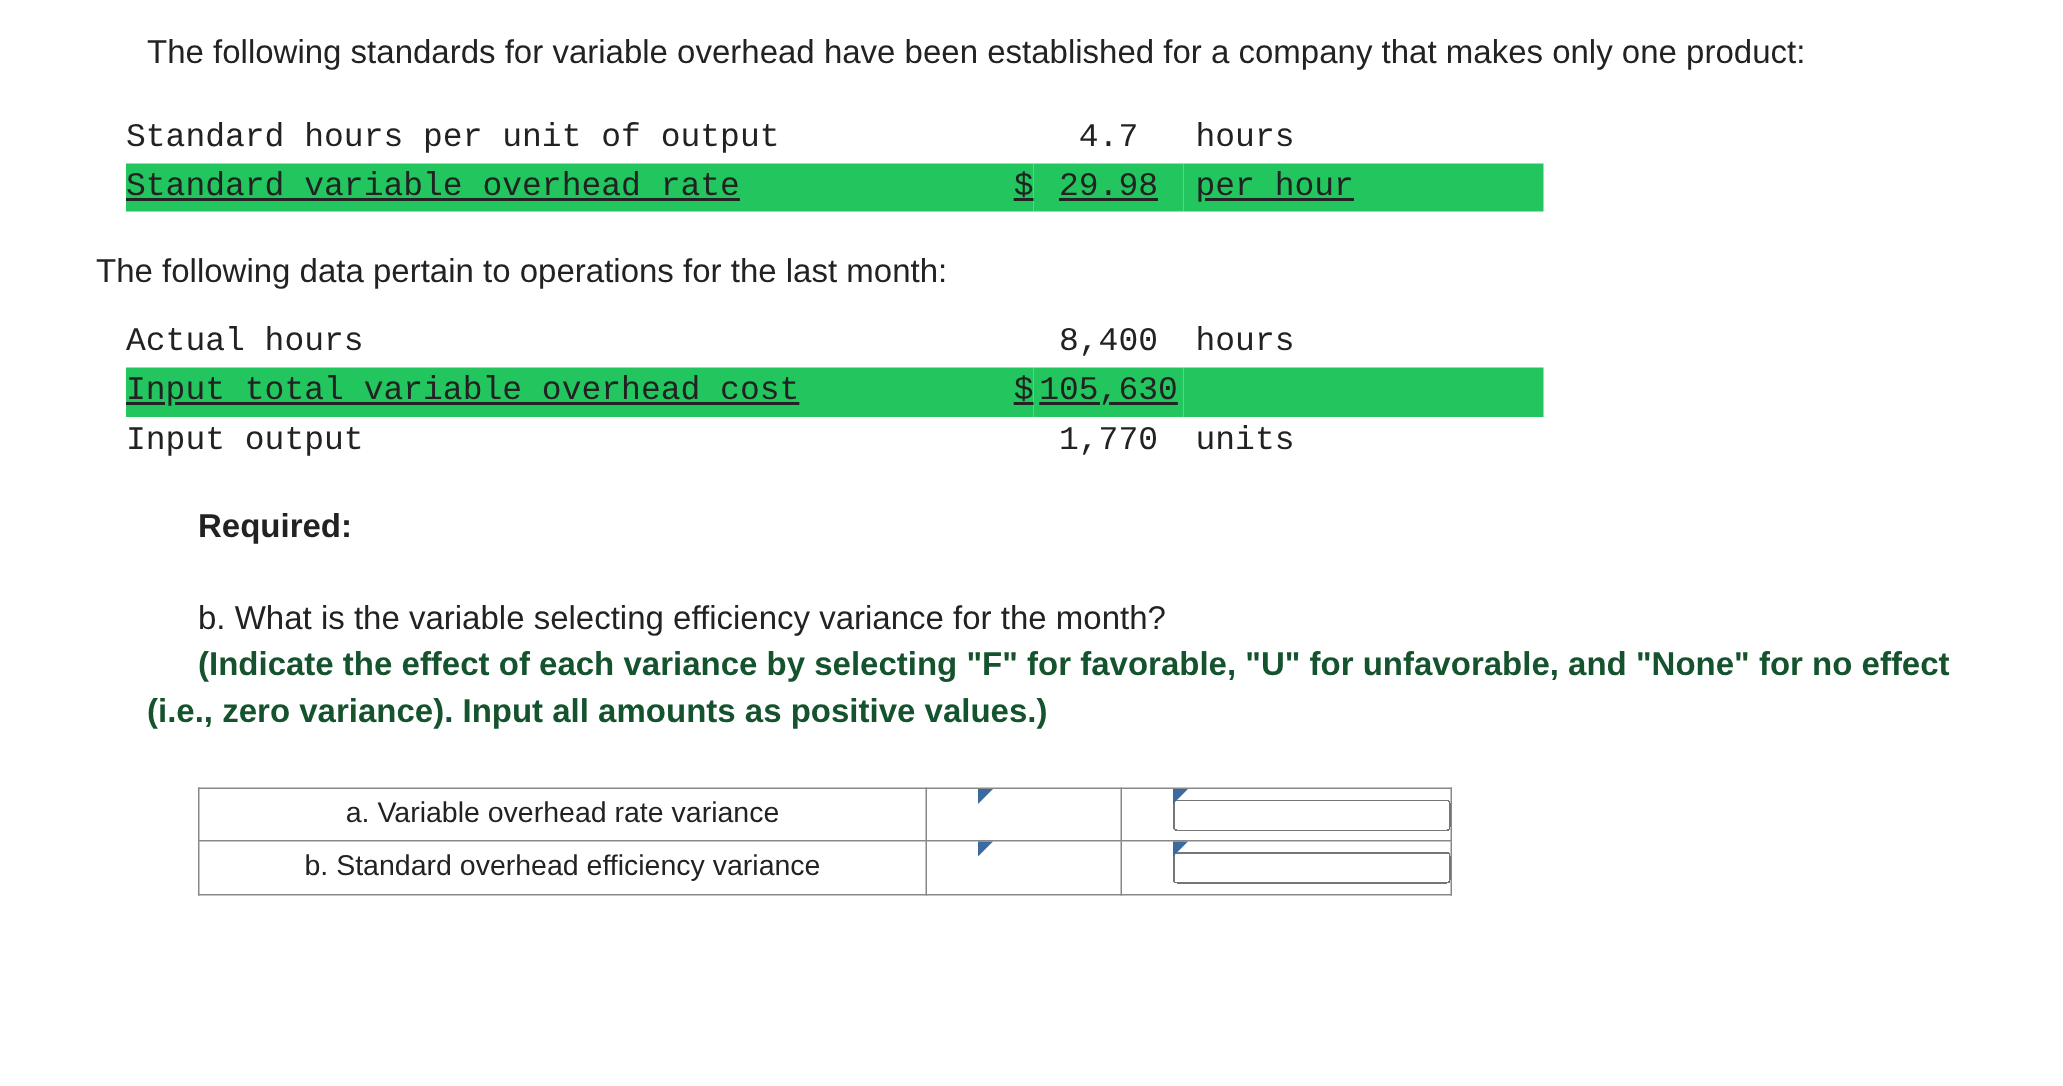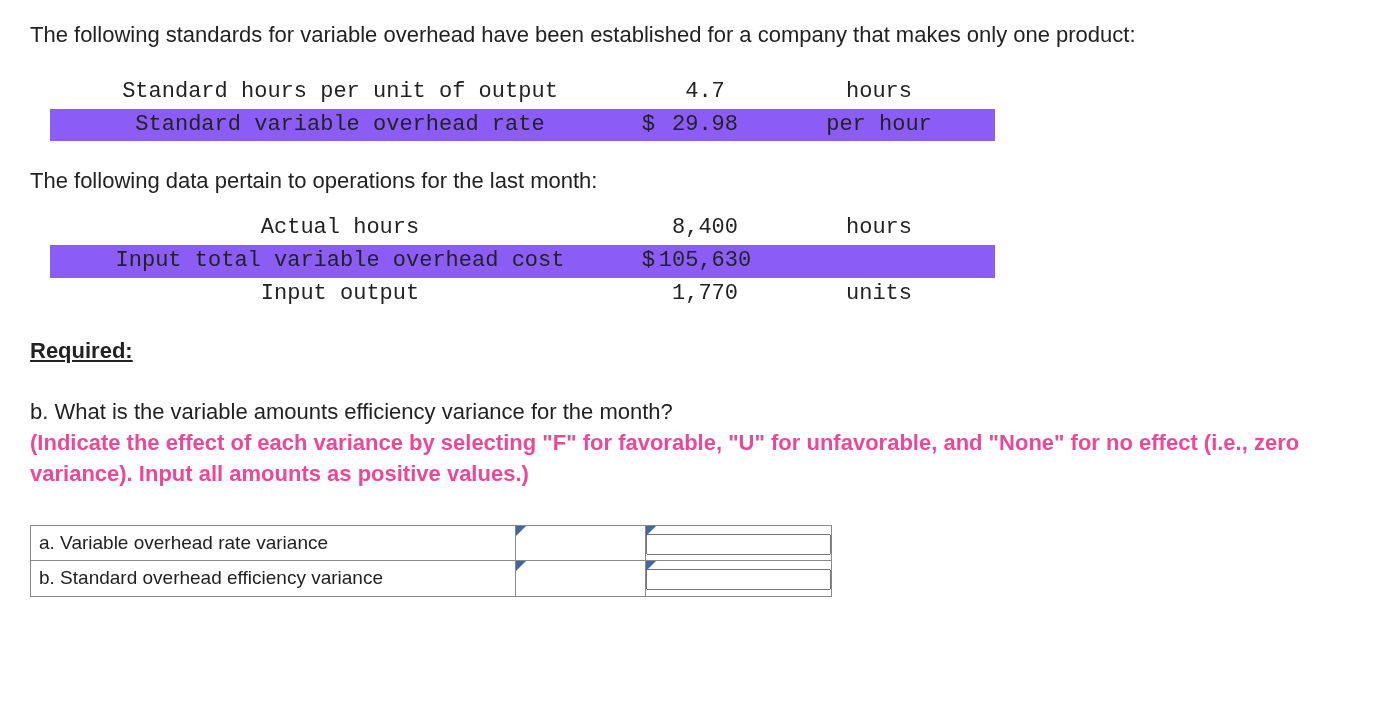--- a/index.html
+++ b/index.html
@@ -1,82 +1,83 @@
 <!DOCTYPE html>
 <html><head>
   <meta charset="utf-8">
   <style>
     * {
       box-sizing: border-box;
+      margin-left: 34px;
     }
     body {
       font-family: Arial, Helvetica, sans-serif;
       font-size: 22px;
       color: #222;
       margin: 0;
       padding: 20px 30px;
       line-height: 1.4;
     }
     .intro-text {
       margin-bottom: 25px;
     }
     .data-table {
       font-family: 'Courier New', Courier, monospace;
       margin: 15px 0 25px 20px;
       width: 945px;
       border-collapse: collapse;
     }
     .data-table td {
       padding: 1px 0;
-      text-align: center;
     }
     .data-table .label-col {
       width: 580px;
     }
     .data-table .sym-col {
       width: 25px;
       text-align: right;
     }
     .data-table .val-col {
       width: 100px;
       text-align: center;
     }
     .data-table .unit-col {
       width: 240px;
       padding-left: 8px;
     }
     .shaded {
-      background-color: #8b5cf6;
+      background-color: #22c55e;
+      text-decoration: underline;
     }
     .mid-text {
       margin: 0 0;
     }
     .required-label {
       font-weight: bold;
-      text-decoration: underline;
     }
     .instruction {
-      color: #ec4899;
+      color: #14532d;
       font-weight: bold;
     }
     .answer-zone {
       margin-top: 35px;
     }
     .answer-table {
       border-collapse: collapse;
     }
     .answer-table td {
       border: 1px solid #888;
       font-size: 19px;
       height: 34px;
       vertical-align: middle;
     }
     .answer-label-cell {
       width: 485px;
       padding: 4px 8px;
+      text-align: center;
     }
     .answer-input-cell {
       width: 130px;
       position: relative;
       padding: 0;
     }
     .answer-select-cell {
       width: 130px;
       position: relative;
       padding: 0;
@@ -145,21 +146,21 @@
     <td class="sym-col"></td>
     <td class="val-col">1,770</td>
     <td class="unit-col">units</td>
   </tr>
 </tbody>
   </table>
 
 <div>
   <span class="required-label">Required:</span><br>
   <br>
-  <span>b. What is the variable amounts efficiency variance for the month?</span><br>
+  <span>b. What is the variable selecting efficiency variance for the month?</span><br>
   <span class="instruction">(Indicate the effect of each variance by selecting "F" for favorable, "U" for unfavorable, and "None" for no effect (i.e., zero variance). Input all amounts as positive values.)</span>
 </div>
 
 <div class="answer-zone">
   <table class="answer-table">
     <tbody>
         <tr>
       <td class="answer-label-cell">a. Variable overhead rate variance</td>
       <td class="answer-input-cell">
         <span class="corner-triangle"></span>

